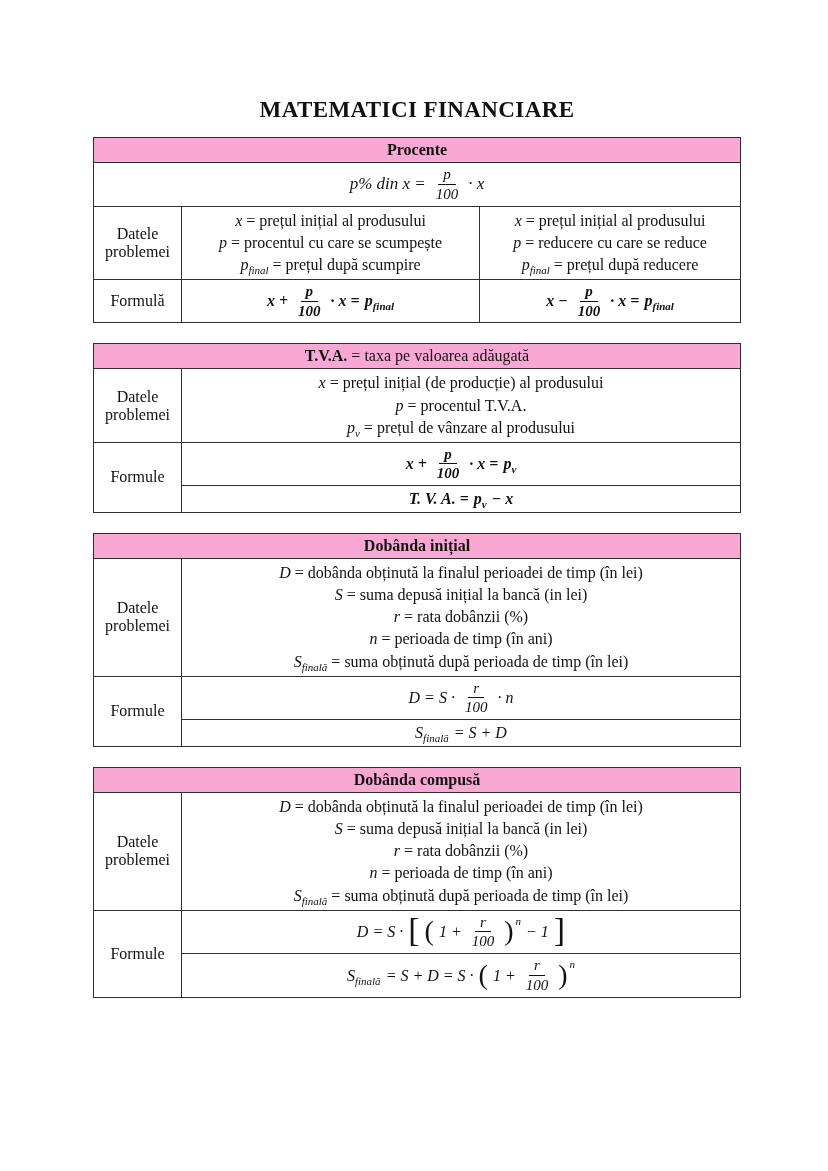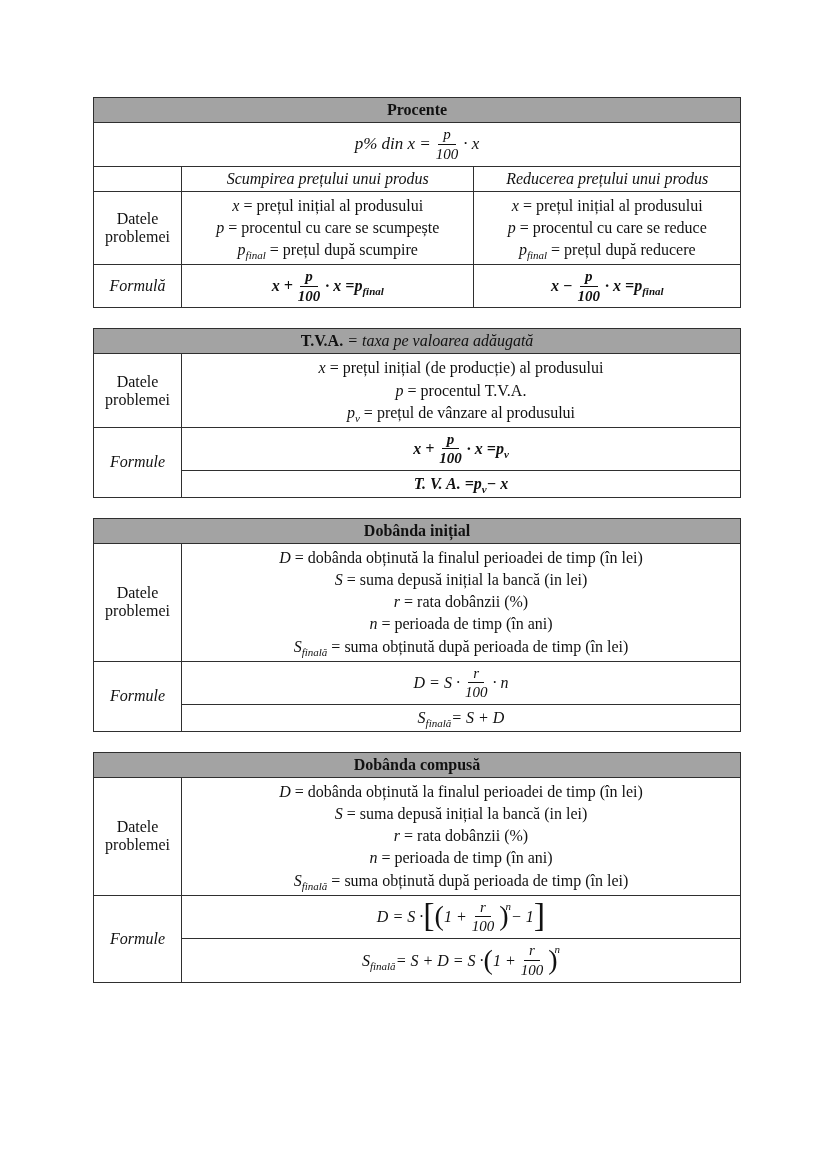--- a/index.html
+++ b/index.html
@@ -27,40 +27,41 @@
     margin: 0 0 20px 0;
     font-size: 16px;
   }
   table.tbl td {
     border: 1px solid #2f2f2f;
     text-align: center;
     vertical-align: middle;
     padding: 3px 6px;
   }
   td.thead {
-    background: #a3a3a3;
+    background: #f9a8d4;
     font-weight: bold;
     padding: 4px;
   }
-  td.thead .hn { font-weight: normal; font-style: italic; }
+  td.thead .hn { font-weight: normal; }
   td.lbl { width: 88px; padding: 4px 6px; }
-  td.lbl.ital { font-style: italic; }
+  td.lbl.ital { }
   td.colhead { font-style: italic; padding: 4px; }
   td.datecell { padding: 6px 8px; margin-top: 44px; }
   td.fcell { padding: 8px 4px; }
   td.fcell.slim { padding: 4px; margin-top: 36px; }
 
   .dline { line-height: 1.38; }
   .dline .mv { font-style: italic; }
   .dline sub.ms { font-size: 11px; font-style: italic; line-height: 0; }
 
   .math {
     display: inline-flex;
     align-items: center;
     justify-content: center;
+    gap: 5px;
     font-style: italic;
     font-size: 16px;
   }
   .math.bold { font-weight: bold; }
   .math.lg { font-size: 17px; }
 
   .frac {
     display: inline-flex;
     flex-direction: column;
     align-items: center;
@@ -91,53 +92,49 @@
     font-size: 34px;
     line-height: 1;
     transform: translateY(-2px);
   }
 </style>
 </head>
 <body>
 
 <div class="page">
 
+  <h1 class="doc-title">MATEMATICI FINANCIARE</h1>
 
   <table class="tbl">
     <tbody>
         <tr>
       <td colspan="3" class="thead">Procente</td>
     </tr>
     <tr>
       <td colspan="3" class="fcell">
         <span class="math lg">
           <span>p% din x =</span>
           <span class="frac">
                 <span class="num">p</span>
                 <span class="den">100</span>
               </span>
           <span>· x</span>
         </span>
       </td>
     </tr>
     <tr>
-      <td class="lbl"></td>
-      <td class="colhead">Scumpirea prețului unui produs</td>
-      <td class="colhead">Reducerea prețului unui produs</td>
-    </tr>
-    <tr>
       <td class="lbl">Datele problemei</td>
       <td class="datecell">
         <div class="dline"><span class="mv">x</span><sub class="ms"></sub> <span>= prețul inițial al produsului</span></div>
         <div class="dline"><span class="mv">p</span><sub class="ms"></sub> <span>= procentul cu care se scumpește</span></div>
         <div class="dline"><span class="mv">p</span><sub class="ms">final</sub> <span>= prețul după scumpire</span></div>
       </td>
       <td class="datecell">
         <div class="dline"><span class="mv">x</span><sub class="ms"></sub> <span>= prețul inițial al produsului</span></div>
-        <div class="dline"><span class="mv">p</span><sub class="ms"></sub> <span>= procentul cu care se reduce</span></div>
+        <div class="dline"><span class="mv">p</span><sub class="ms"></sub> <span>= reducere cu care se reduce</span></div>
         <div class="dline"><span class="mv">p</span><sub class="ms">final</sub> <span>= prețul după reducere</span></div>
       </td>
     </tr>
     <tr>
       <td class="lbl ital">Formulă</td>
       <td class="fcell">
         <span class="math bold">
           <span>x +</span>
           <span class="frac">
                 <span class="num">p</span>

